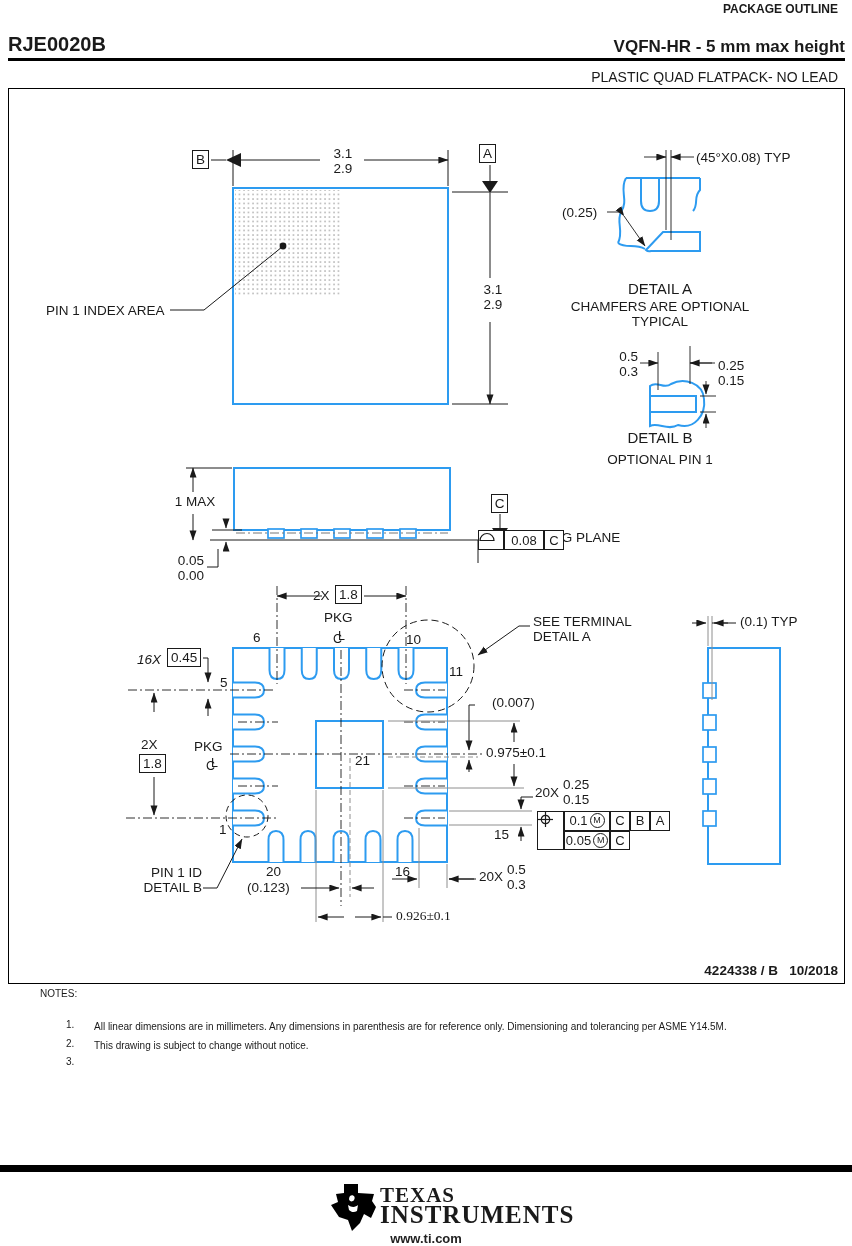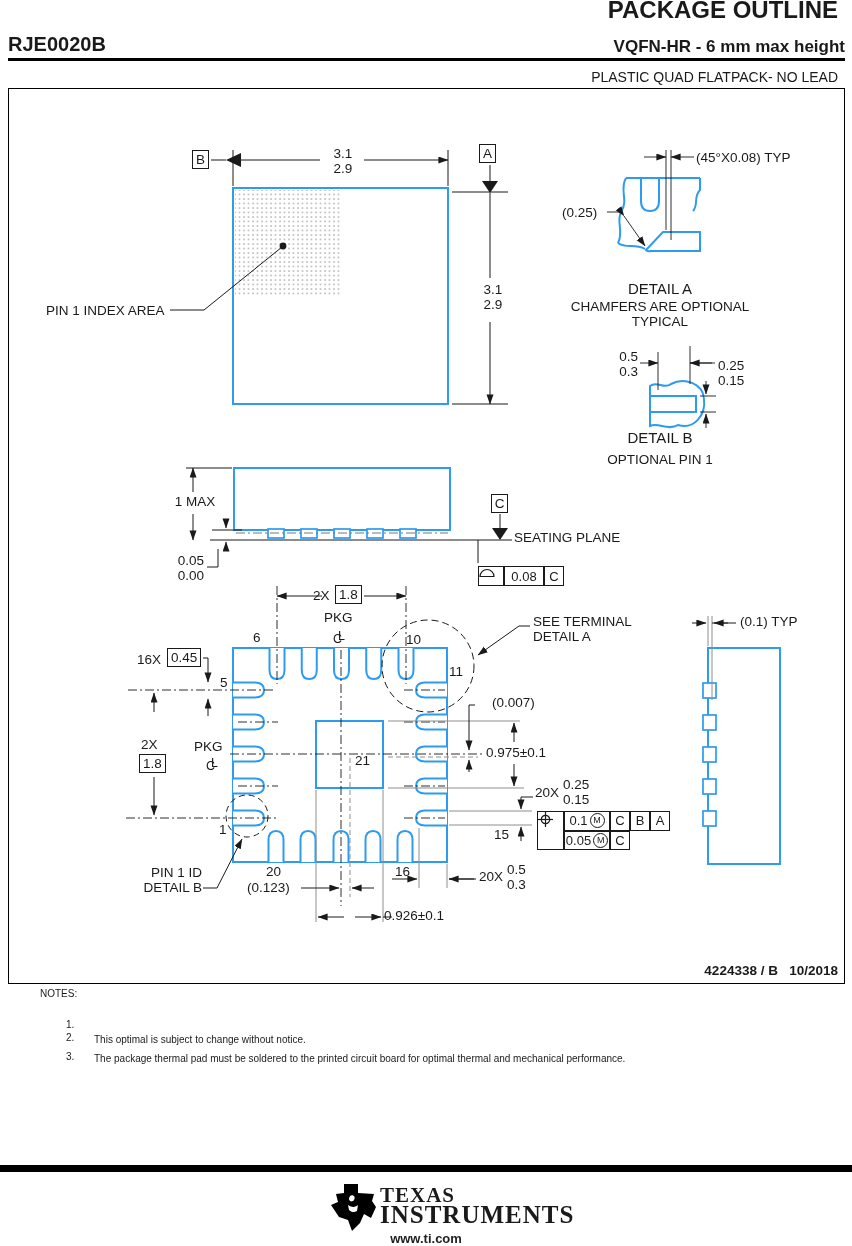--- a/index.html
+++ b/index.html
@@ -237,23 +237,23 @@
       </g>
     </g>
 
     <g transform="translate(330,1183)">
       <path d="M 14,1 L 28,1 L 28,10 L 44,11 L 42,18 L 46,24 L 41,35 L 34,31 L 30,40 L 22,48 L 18,37 L 9,34 L 1,22 L 8,19 L 6,11 L 14,10 Z" fill="#000"></path>
       <path d="M 20,13 c 3,-2 6,1 4,4 c -2,3 -7,1 -4,-4 Z" fill="#fff"></path>
       <path d="M 18,22 c 4,3 8,2 10,0 l -1,6 c -3,2 -6,1 -8,-1 Z" fill="#fff"></path>
     </g>
   </svg>
 
-  <div class="t bold" style="right:14px;left:auto;top:2px;font-size:24px;position:absolute;">PACKAGE OUTLINE</div>
+  <div class="t bold" style="right:14px;left:auto;top:2px;font-size:12px;position:absolute;">PACKAGE OUTLINE</div>
   <div class="t bold" style="left:8px;top:37px;font-size:20px;">RJE0020B</div>
-  <div class="t bold" style="right:7px;left:auto;top:39px;font-size:17px;position:absolute;">VQFN-HR - 6 mm max height</div>
+  <div class="t bold" style="right:7px;left:auto;top:39px;font-size:17px;position:absolute;">VQFN-HR - 5 mm max height</div>
   <div class="hline" style="left:8px;top:58px;width:837px;height:3px;"></div>
   <div class="t" style="right:14px;left:auto;top:70px;font-size:14px;position:absolute;">PLASTIC QUAD FLATPACK- NO LEAD</div>
 
   <div class="frame"></div>
 
   <div class="datumbox" style="left:192px;top:150px;">B</div>
   <div class="datumbox" style="left:479px;top:144px;">A</div>
   <div class="t stack wbg" style="left:322px;top:146px;width:38px;">
     <span>3.1</span>
       <span>2.9</span>
@@ -281,40 +281,40 @@
   <div class="t ctr" style="left:605px;top:430px;width:110px;font-size:15px;">DETAIL B</div>
   <div class="t ctr" style="left:600px;top:452px;width:120px;">OPTIONAL PIN 1</div>
 
   <div class="t ctr wbg" style="left:169px;top:494px;width:48px;">1 MAX</div>
   <div class="t stack-r" style="left:166px;top:553px;width:38px;">
     <span>0.05</span>
       <span>0.00</span>
   </div>
   <div class="datumbox" style="left:491px;top:494px;">C</div>
   <div class="t" style="left:514px;top:530px;">SEATING PLANE</div>
-  <div class="fcf" style="left:478px;top:566px;">
+  <div class="fcf" style="left:478px;top:530px;">
     <div class="cell" style="width:26px;height:20px;">
       <svg width="18" height="12">
           <path d="M2,10.5 A7,7 0 0 1 16,10.5 Z" fill="none" stroke="#1a1a1a" stroke-width="1.2"></path>
         </svg>
     </div>
     <div class="cell" style="width:40px;height:20px;">0.08</div>
     <div class="cell" style="width:20px;height:20px;">C</div>
   </div>
 
   <div class="t" style="left:313px;top:588px;">2X</div>
   <div class="dimbox" style="left:335px;top:585px;">1.8</div>
   <div class="t" style="left:324px;top:610px;">PKG</div>
   <div class="t" style="left:333px;top:629px;">
     <span class="clsym"><span class="clc">C</span><span class="cll">L</span></span>
   </div>
   <div class="t" style="left:253px;top:630px;">6</div>
   <div class="t" style="left:406px;top:632px;">10</div>
   <div class="t" style="left:449px;top:664px;">11</div>
-  <div class="t" style="left:137px;top:652px;">16X</div>
+  <div class="t" style="left:137px;top:652px;font-style:italic;">16X</div>
   <div class="dimbox" style="left:167px;top:648px;">0.45</div>
   <div class="t" style="left:220px;top:675px;">5</div>
   <div class="t" style="left:141px;top:737px;">2X</div>
   <div class="dimbox" style="left:139px;top:754px;">1.8</div>
   <div class="t" style="left:194px;top:739px;">PKG</div>
   <div class="t" style="left:206px;top:756px;">
     <span class="clsym"><span class="clc">C</span><span class="cll">L</span></span>
   </div>
   <div class="t" style="left:219px;top:822px;">1</div>
   <div class="t" style="left:450px;top:827px;margin-left:44px;">15</div>
@@ -362,40 +362,40 @@
         <div class="cell" style="width:20px;height:19.5px;">C</div>
       </div>
     </div>
   </div>
   <div class="t" style="left:479px;top:869px;">20X</div>
   <div class="t" style="left:507px;top:862px;">
     <span style="display:block;">0.5</span>
     <span style="display:block;">0.3</span>
   </div>
   <div class="t" style="left:247px;top:880px;">(0.123)</div>
-  <div class="t" style="left:384px;top:908px;">0.926±0.1</div>
+  <div class="t" style="left:396px;top:908px;font-family:Liberation Serif, serif;">0.926±0.1</div>
   <div class="t" style="left:740px;top:614px;">(0.1) TYP</div>
 
   <div class="t bold rgt" style="left:600px;top:963px;width:238px;">
     <span>4224338 / B</span>&nbsp;&nbsp;&nbsp;<span>10/2018</span>
   </div>
 
   <div class="notes">
     <div>NOTES:</div>
     <div style="height:18px;"></div>
     <div class="note-row">
       <div class="note-num">1.</div>
+      <div class="note-text">All linear dimensions are in millimeters. Any dimensions in parenthesis are for reference only. Dimensioning and tolerancing per ASME Y14.5M.</div>
     </div>
     <div class="note-row">
       <div class="note-num">2.</div>
-      <div class="note-text">This optimal is subject to change without notice.</div>
+      <div class="note-text">This drawing is subject to change without notice.</div>
     </div>
     <div class="note-row">
       <div class="note-num">3.</div>
-      <div class="note-text">The package thermal pad must be soldered to the printed circuit board for optimal thermal and mechanical performance.</div>
     </div>
   </div>
 
   <div class="hline" style="left:0;top:1165px;width:852px;height:7px;"></div>
   <div class="t logo-serif" style="left:380px;top:1188px;font-size:21px;">TEXAS</div>
   <div class="t logo-serif" style="left:380px;top:1207px;font-size:25px;">INSTRUMENTS</div>
   <div class="t bold ctr" style="left:346px;top:1231px;width:160px;font-size:13px;color:#222;">www.ti.com</div>
 
 </div>
 

